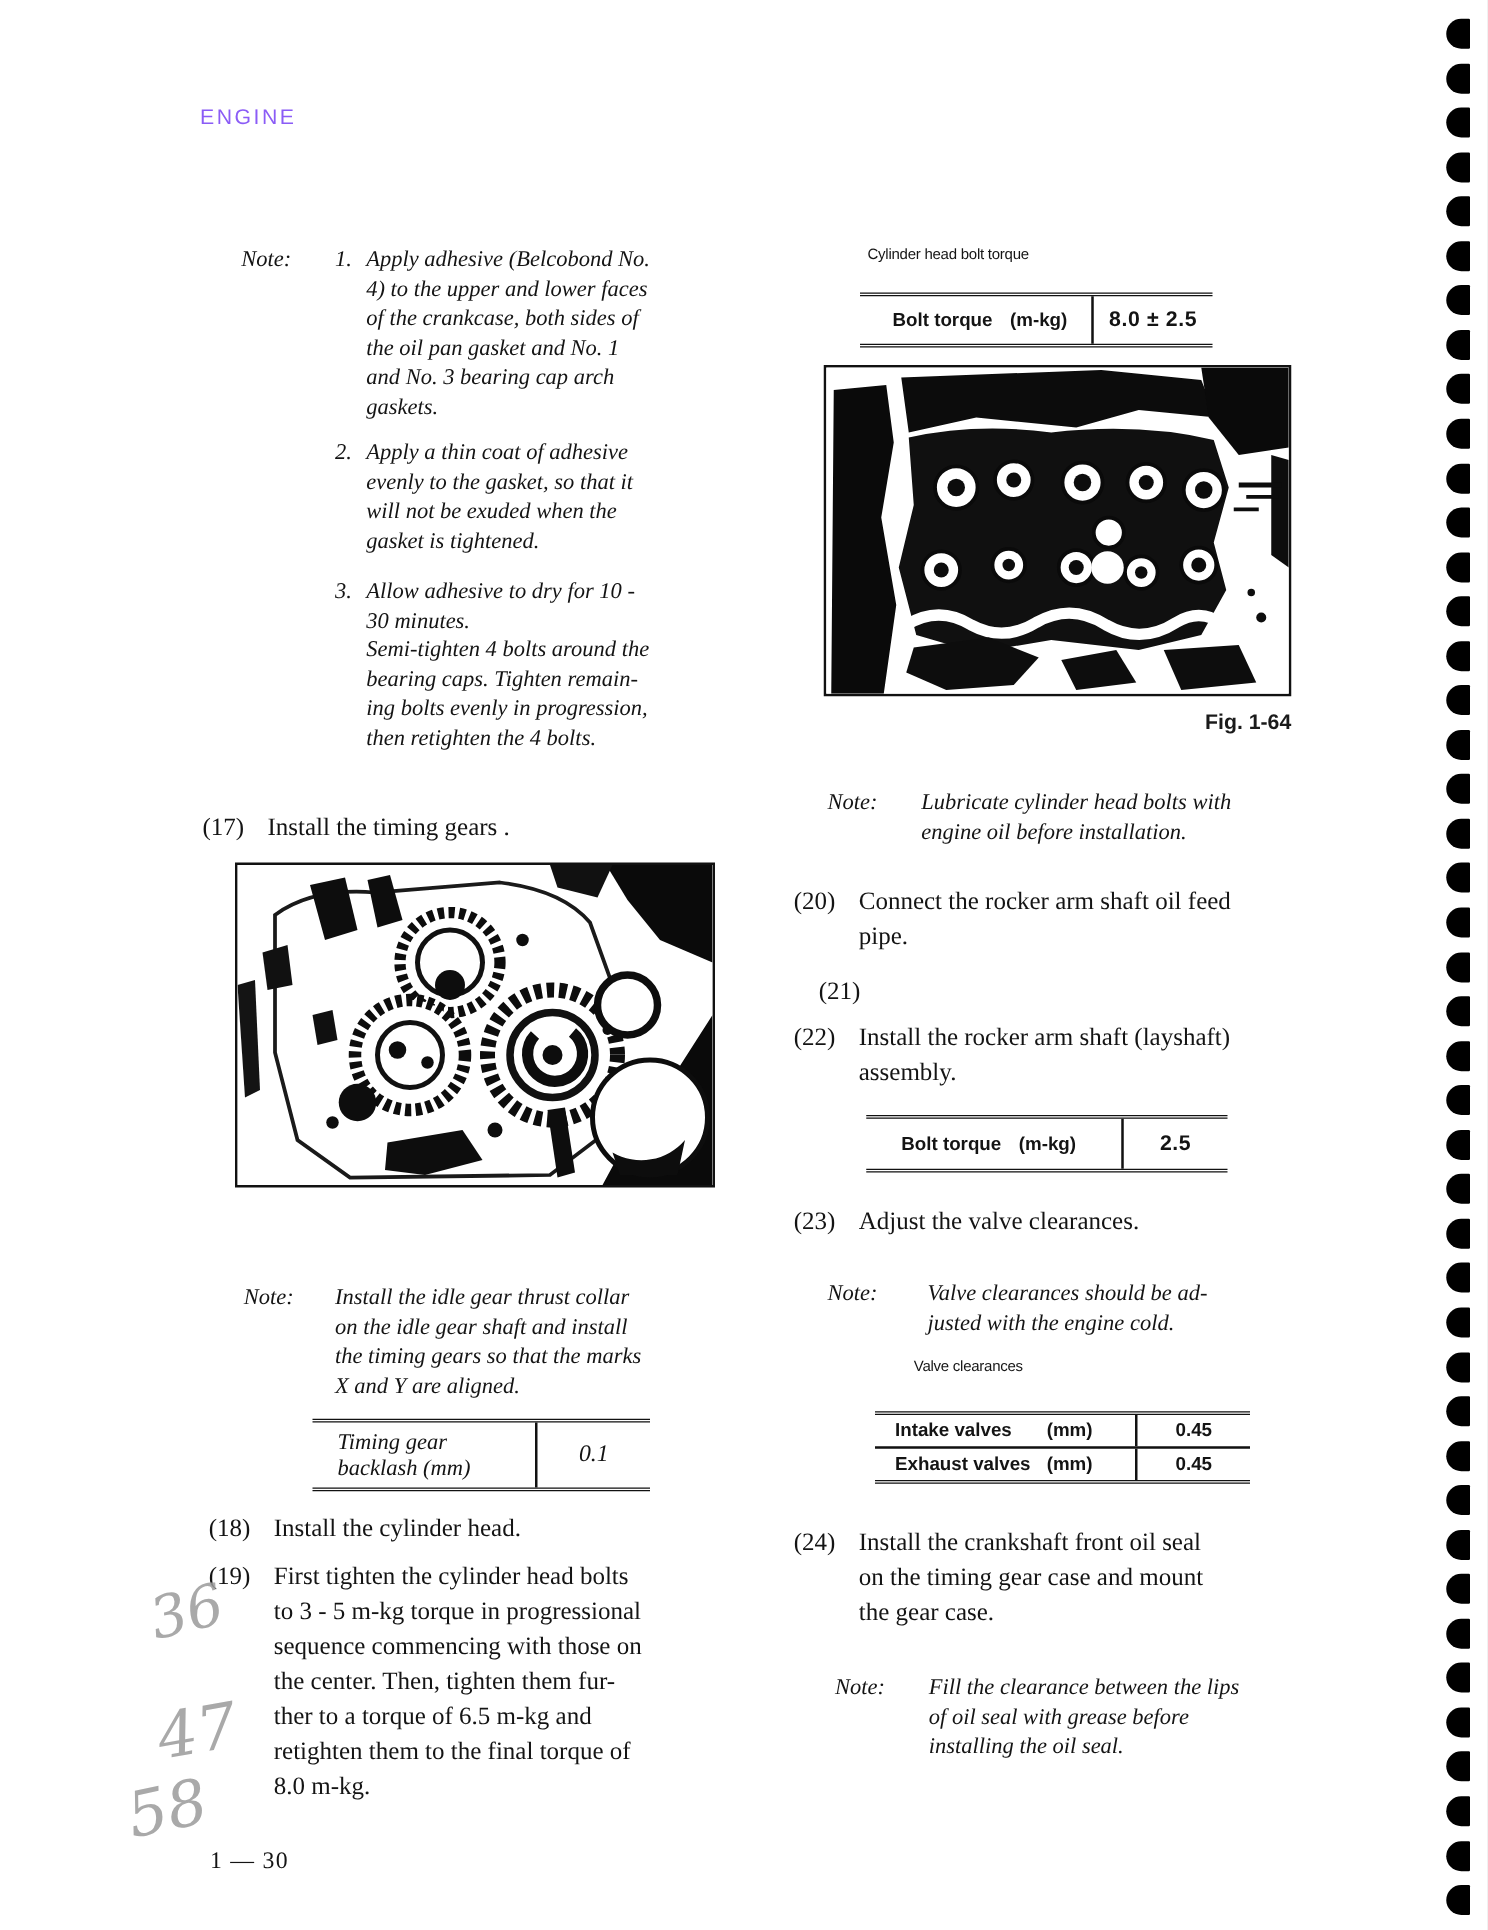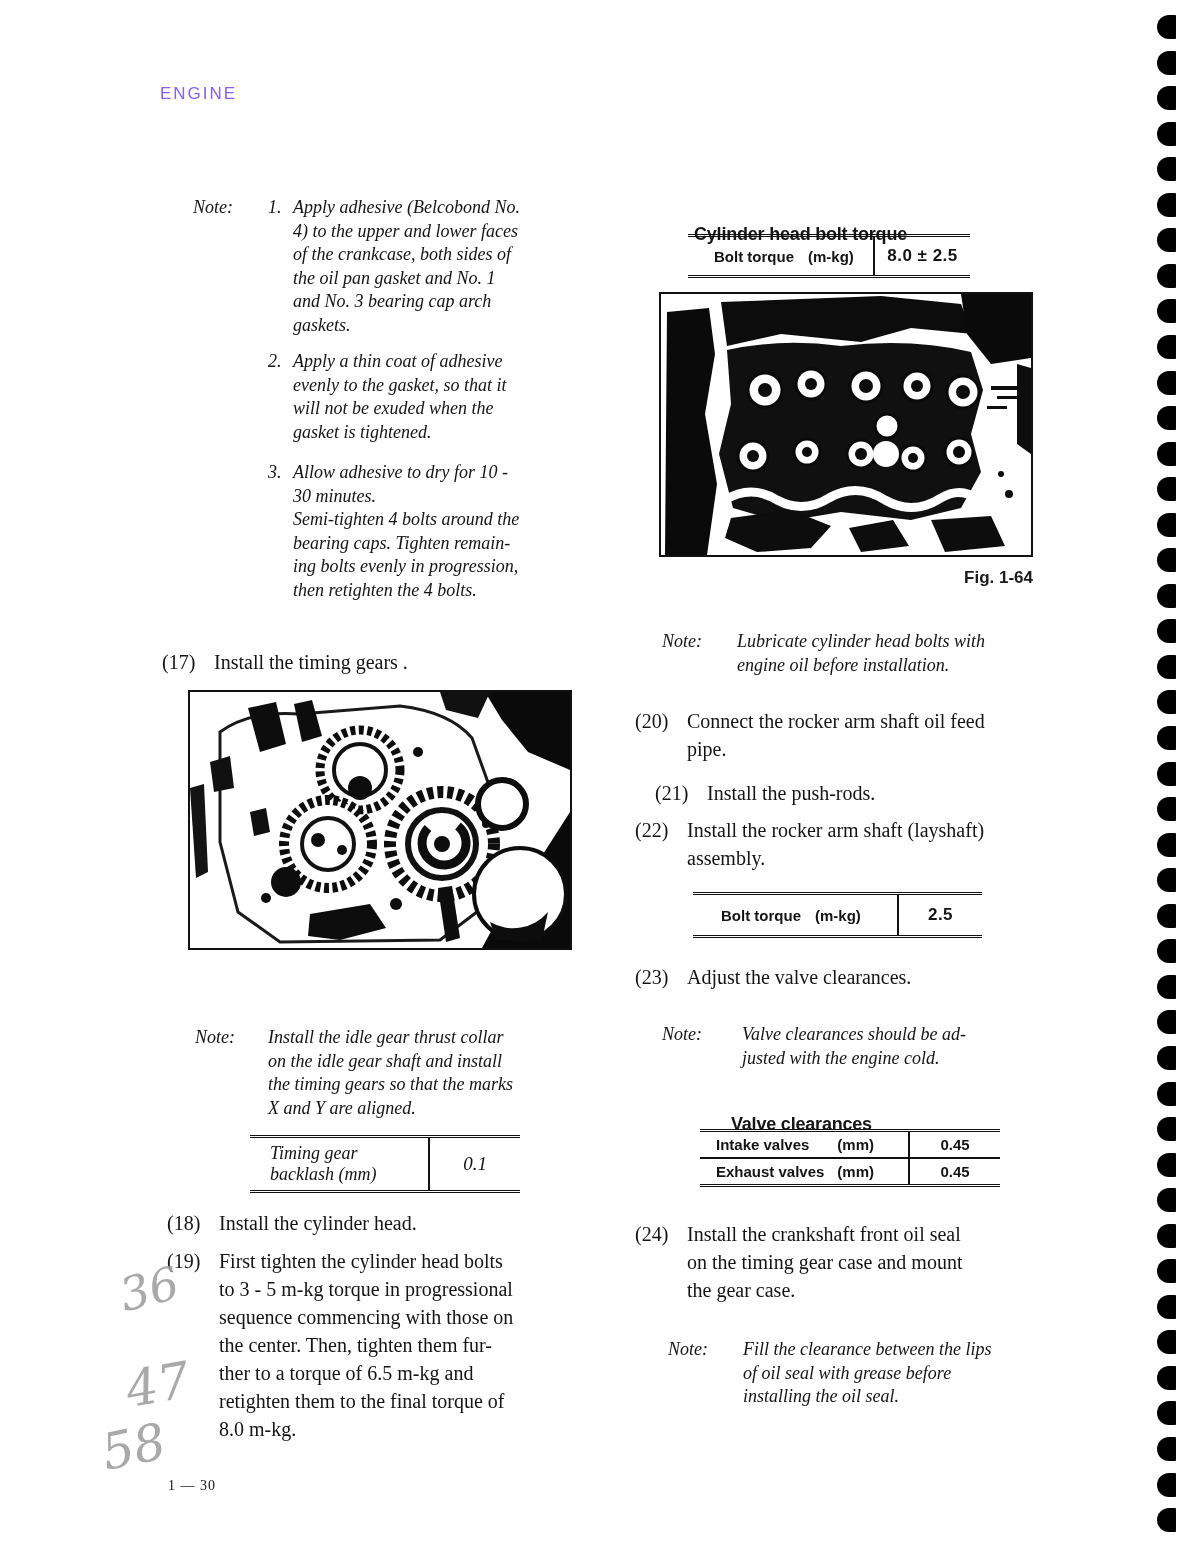--- a/index.html
+++ b/index.html
@@ -40,21 +40,21 @@
   .photo{background:#fff;border:2px solid #111;box-sizing:border-box;}
   .photo svg{display:block;width:100%;height:100%;}
   .fig-caption{
     font-family:"Liberation Sans", sans-serif;
     font-weight:700;font-size:17px;color:#1a1a1a;text-align:right;
   }
 
   
   .sans-heading{
     font-family:"Liberation Sans", sans-serif;
-    font-weight:700;font-size:18px;color:#151515;letter-spacing:-0.2px;margin-top:28px;
+    font-weight:400;font-size:12px;color:#151515;letter-spacing:-0.2px;
   }
 
   
   .spec-table{
     border-top:3px double #111;border-bottom:3px double #111;
     display:flex;align-items:stretch;box-sizing:border-box;
     font-family:"Liberation Sans", sans-serif;font-weight:700;
   }
   .spec-table .cell-label{
     display:flex;align-items:center;box-sizing:border-box;
@@ -96,21 +96,21 @@
     flex:1;display:flex;align-items:center;justify-content:center;font-size:19px;
   }
 
   
   .handwriting{
     font-family:"DejaVu Serif", serif;font-style:italic;
     color:#9b9b9b;opacity:0.85;
   }
 
   
-  .page-number{font-size:14px;letter-spacing:1px;font-family:Liberation Serif, serif;}
+  .page-number{font-size:19px;letter-spacing:1px;font-family:Liberation Serif, serif;}
 
   
   .hole{
     position:absolute;left:1157px;width:19px;height:24px;
     background:#000;border-radius:12px 1px 1px 12px;
   }
 </style>
 </head>
 <body>
 
@@ -358,21 +358,20 @@
 engine oil before installation.</span>
   </div>
 
   <div class="abs step r" style="left:635px;top:707px;width:460px;">
     <span class="num">(20)</span>
     <span class="txt">Connect the rocker arm shaft oil feed
 pipe.</span>
   </div>
   <div class="abs step r" style="left:635px;top:779px;width:460px;margin-left:20px;">
     <span class="num">(21)</span>
-    <span class="txt">Install the push-rods.</span>
   </div>
   <div class="abs step r" style="left:635px;top:816px;width:460px;">
     <span class="num">(22)</span>
     <span class="txt">Install the rocker arm shaft (layshaft)
 assembly.</span>
   </div>
 
   <div class="abs spec-table" style="left:693px;top:892px;width:289px;height:46px;">
     <div class="cell-label" style="width:206px;padding-left:28px;">
       <span>Bolt torque</span>

